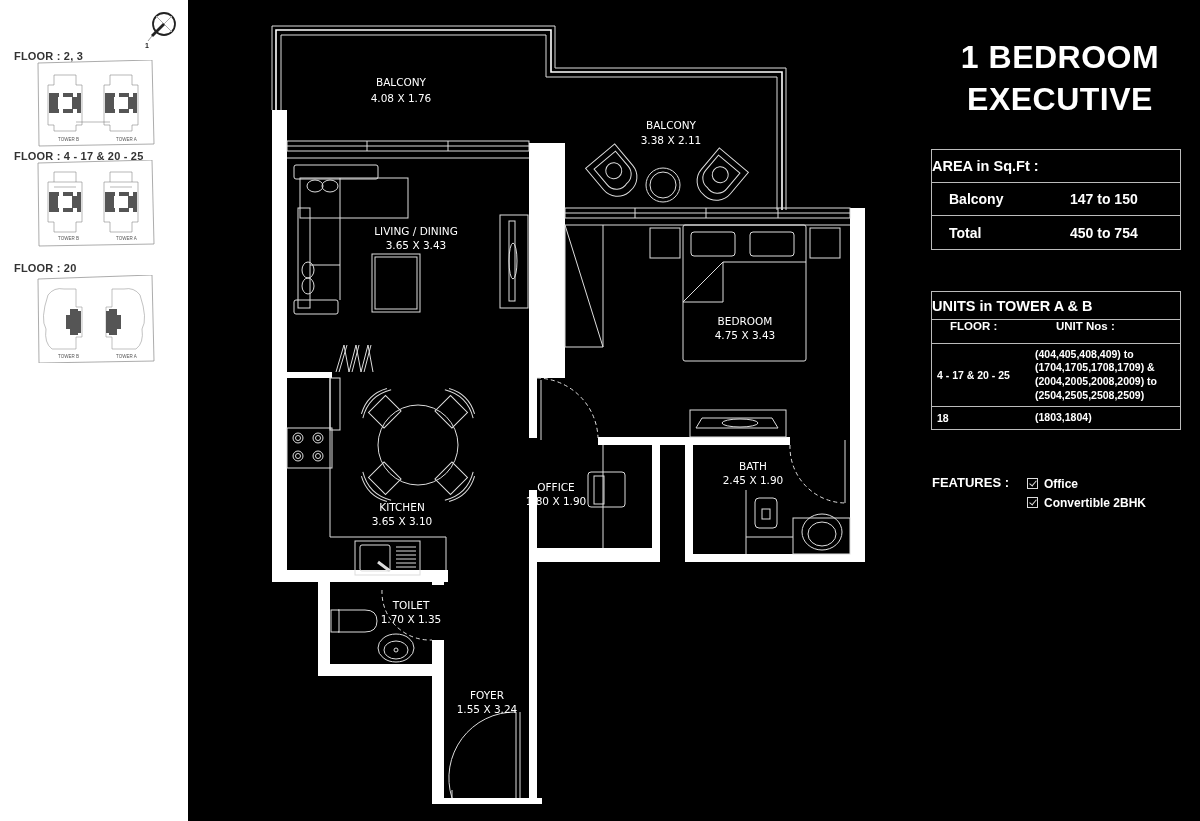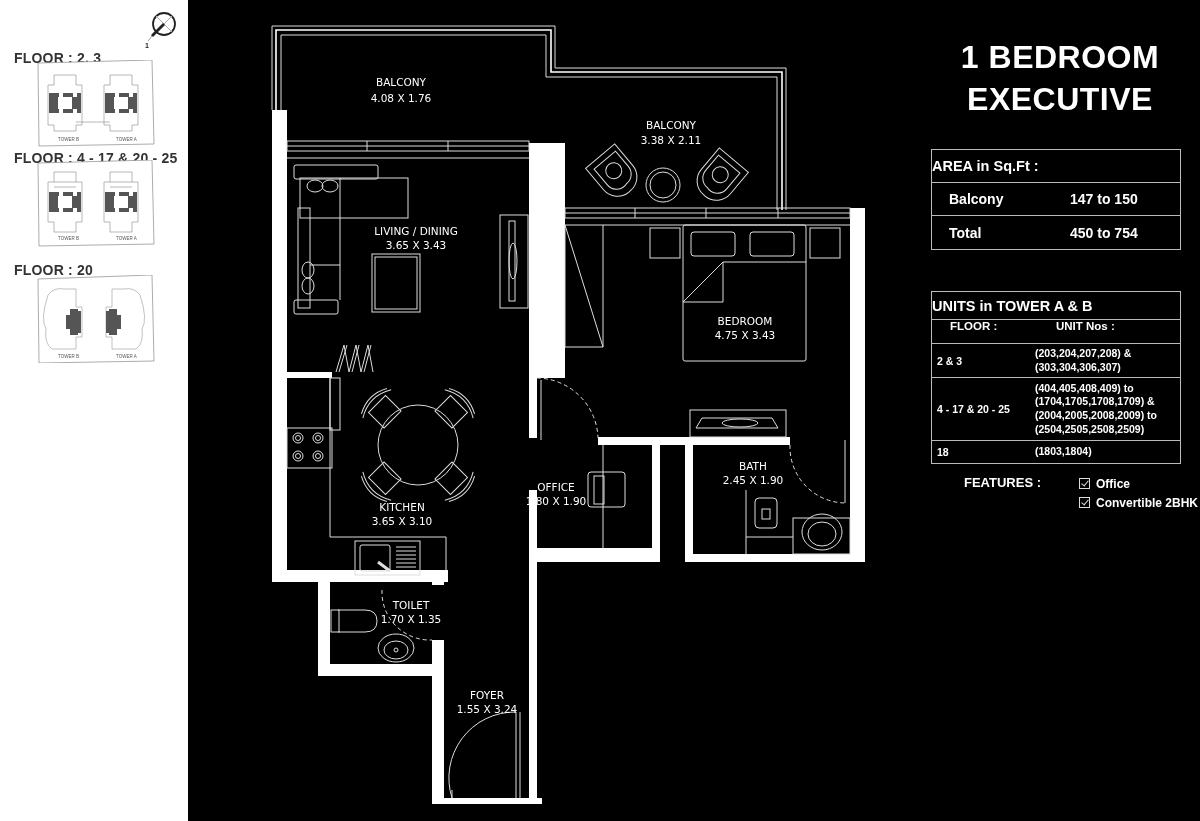--- a/index.html
+++ b/index.html
@@ -2,21 +2,21 @@
 <html><head>
 <meta charset="utf-8">
 <style>
   * { box-sizing: border-box; margin: 0; padding: 0; }
   html, body { width: 1200px; height: 821px; overflow: hidden; background: #000; }
   body { position: relative; font-family: "Liberation Sans", sans-serif; color: #fff; }
 
   
   .key-panel { position: absolute; left: 0; top: 0; width: 188px; height: 821px; background: #fff; color: #222; }
   .compass { position: absolute; left: 140px; top: 8px; width: 40px; height: 40px; }
-  .floor-label { position: absolute; left: 14px; font-size: 14px; font-weight: bold; color: #333; letter-spacing: 0.2px; }
+  .floor-label { position: absolute; left: 14px; font-size: 11px; font-weight: bold; color: #333; letter-spacing: 0.2px; }
   .keyplan { position: absolute; left: 36px; width: 120px; height: 88px; }
 
   
   .plan-svg { position: absolute; left: 188px; top: 0; width: 740px; height: 821px; }
   .room-label { font-family: "DejaVu Sans", sans-serif; font-size: 10.5px; fill: #fff; text-anchor: middle; }
 
   
   .title { position: absolute; left: 935px; top: 36px; width: 250px; text-align: center; font-weight: bold; font-size: 32px; line-height: 42px; letter-spacing: 0.5px; }
 
   
@@ -28,21 +28,21 @@
   .area-row .v { flex: 1; padding-left: 20px; }
 
   .units-head { display: flex; height: 24px; border-bottom: 1.5px solid #bbb; align-items: flex-start; font-weight: bold; font-size: 11.5px; }
   .units-head .k { width: 98px; padding-left: 18px; }
   .units-head .v { flex: 1; padding-left: 26px; }
   .unit-row { display: flex; border-bottom: 1.5px solid #bbb; align-items: center; font-weight: bold; font-size: 10.5px; padding: 3px 0; }
   .unit-row:last-child { border-bottom: none; }
   .unit-row .k { width: 98px; padding-left: 5px; }
   .unit-row .v { flex: 1; padding-left: 5px; line-height: 13.6px; }
 
-  .features { position: absolute; left: 964px; top: 475px; font-weight: bold; font-size: 13px; display: flex; gap: 20px; }
+  .features { position: absolute; left: 932px; top: 475px; font-weight: bold; font-size: 13px; display: flex; }
   .features .lbl { width: 95px; }
   .feat-list { display: flex; flex-direction: column; gap: 2px; font-size: 12px; }
   .feat { display: flex; align-items: center; gap: 6px; height: 17px; }
   .chk { width: 11px; height: 11px; border: 1px solid #ddd; position: relative; }
   .chk::after { content: ""; position: absolute; left: 3px; top: 0px; width: 3px; height: 6px; border-right: 1.3px solid #ddd; border-bottom: 1.3px solid #ddd; transform: rotate(40deg); }
 </style>
 </head>
 <body>
 
 <div class="key-panel">
@@ -337,27 +337,20 @@
     <span class="v">450 to 754</span>
   </div>
 </div>
 
 <div class="tbl" style="top:291px">
   <div class="hdr" style="height:28px;line-height:28px">UNITS in TOWER A &amp; B</div>
   <div class="units-head">
     <span class="k">FLOOR :</span>
     <span class="v">UNIT Nos :</span>
   </div>
-  <div class="unit-row" style="height:34px">
-    <span class="k">2 &amp; 3</span>
-    <span class="v">
-      <div>(203,204,207,208) &amp;</div>
-      <div>(303,304,306,307)</div>
-    </span>
-  </div>
   <div class="unit-row" style="height:63px">
     <span class="k">4 - 17 &amp; 20 - 25</span>
     <span class="v">
       <div>(404,405,408,409) to</div>
       <div>(1704,1705,1708,1709) &amp;</div>
       <div>(2004,2005,2008,2009) to</div>
       <div>(2504,2505,2508,2509)</div>
     </span>
   </div>
   <div class="unit-row" style="height:22px">

